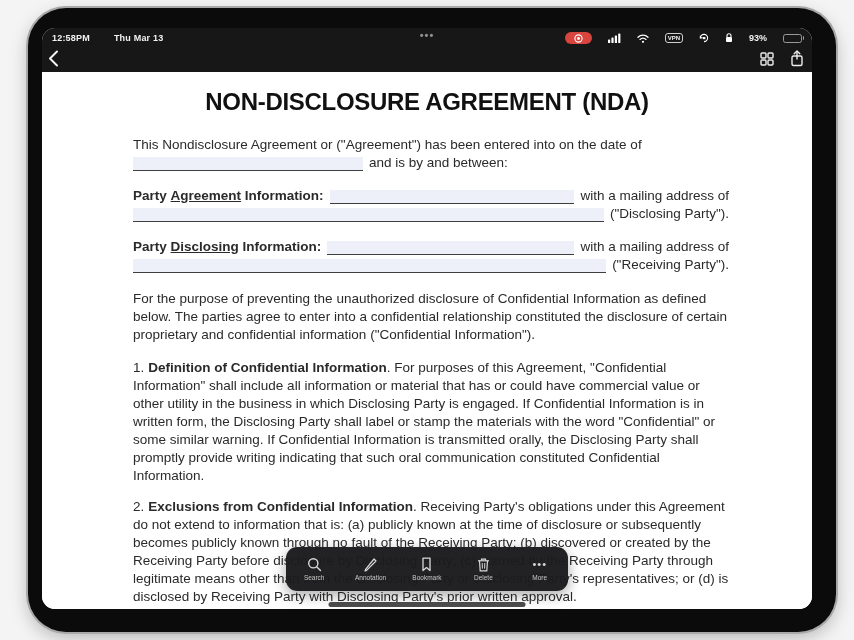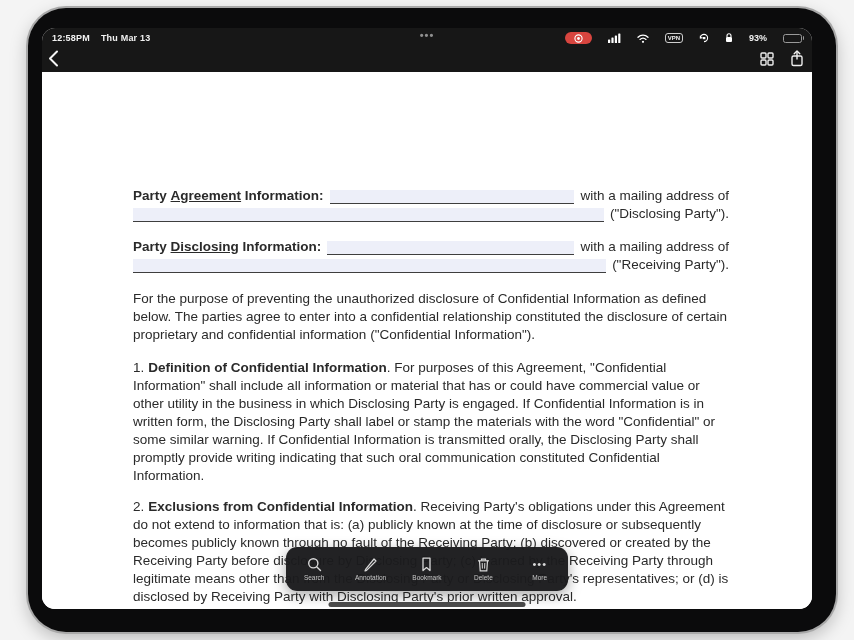--- a/index.html
+++ b/index.html
@@ -25,21 +25,21 @@
     overflow:hidden;
   }
   
   .topbar {
     position:absolute; left:0; top:0; width:100%; height:44px;
     background:#171717; color:#fff; z-index:5;
   }
   .status-left {
     position:absolute; left:10px; top:5px;
     font-size:9px; font-weight:bold; letter-spacing:.2px;
-    display:flex; gap:11px; color:#f2f2f2;
+    display:flex; gap:24px; color:#f2f2f2;
   }
   .mt-dots {
     position:absolute; left:50%; top:1px; transform:translateX(-50%);
     color:#8f8f8f; font-size:11px; letter-spacing:1px; font-weight:bold;
   }
   .status-right {
     position:absolute; right:8px; top:4px; height:12px;
     display:flex; align-items:center; gap:16px;
   }
   .rec-pill {
@@ -182,22 +182,29 @@
               <rect x="2" y="6" width="10" height="9.5" rx="1.5" fill="none" stroke="#eee" stroke-width="1.4"></rect>
               <line x1="7" y1="1.2" x2="7" y2="9.5" stroke="#eee" stroke-width="1.4"></line>
               <polyline points="4.2,3.8 7,1 9.8,3.8" fill="none" stroke="#eee" stroke-width="1.4" stroke-linecap="round" stroke-linejoin="round"></polyline>
             </svg>
           </button>
         </div>
       </div>
     </div>
 
     <div class="doc">
+      <h1 class="doc-title">NON-DISCLOSURE AGREEMENT (NDA)</h1>
 
       <div class="para p-intro">
+        <div>This Nondisclosure Agreement or ("Agreement") has been entered into on the date of</div>
+        <div class="row">
+          <span class="blank first fixed"></span>
+          <span>and is by and between:</span>
+          <span style="flex:1"></span>
+        </div>
       </div>
 
       <div class="para p-disc">
         <div class="row">
           <b>Party</b>&nbsp;
           <b class="u">Agreement</b>&nbsp;
           <b>Information:</b>
           <span class="blank"></span>
           <span>with a mailing address of</span>
         </div>

